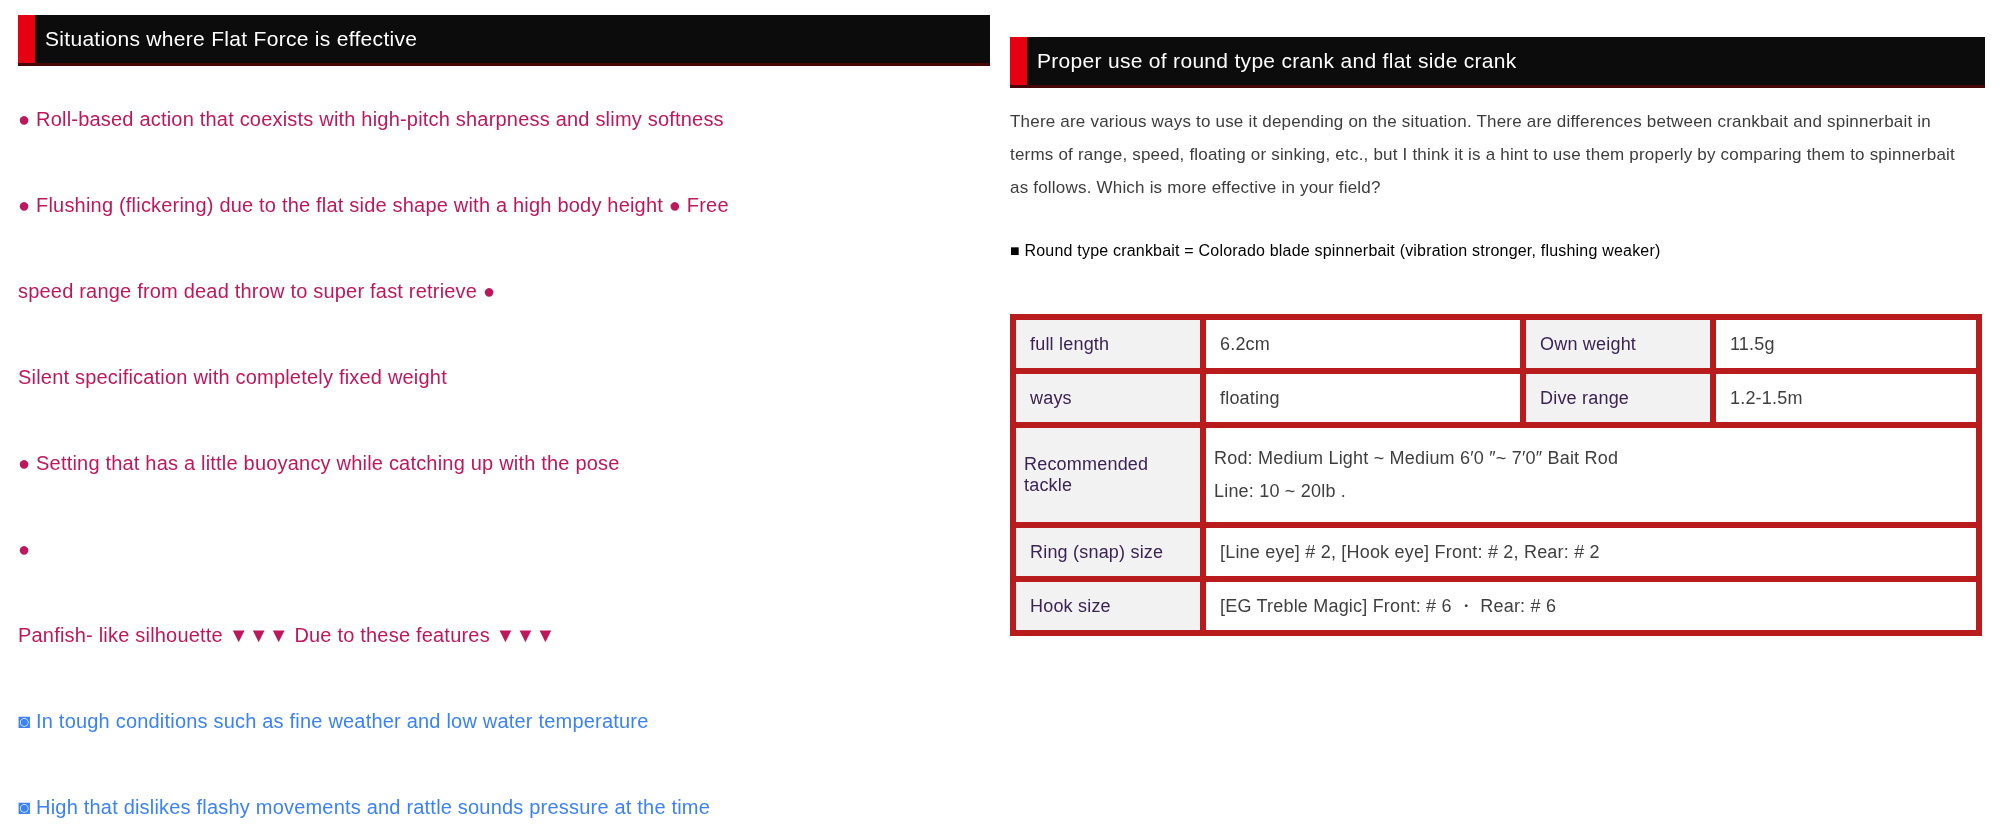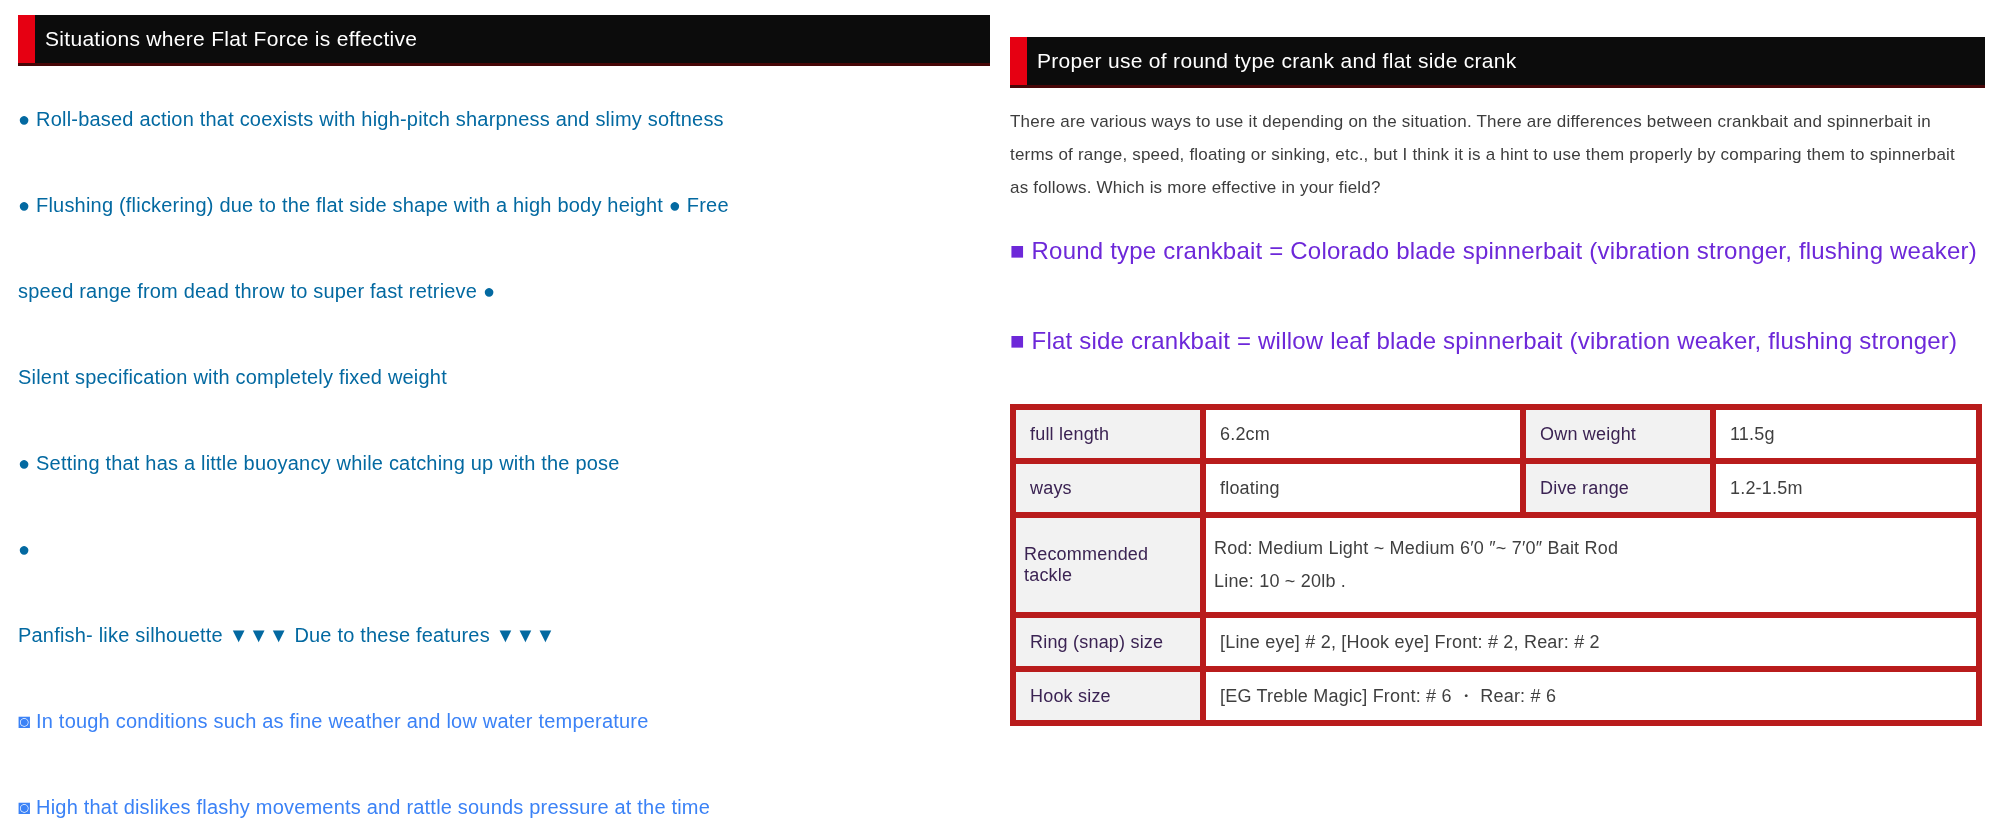--- a/index.html
+++ b/index.html
@@ -16,32 +16,32 @@
     height:48px;background:#0c0c0c;display:flex;align-items:center;
     border-bottom:3px solid #470708;
   }
   .red-block{width:17px;height:48px;background:#e60012;flex:none;}
   .header-title{color:#ffffff;font-size:21px;padding-left:10px;letter-spacing:0.3px;white-space:nowrap;}
 
   
   .left-body{margin-top:0;}
   .line{
     height:66px;display:flex;align-items:center;
-    font-size:20px;color:#0369a1;white-space:nowrap;letter-spacing:0.2px;
+    font-size:20px;color:#be185d;white-space:nowrap;letter-spacing:0.2px;
   }
   .line.purple{color:#3b82f6;}
 
   
   .intro{
     margin:17px 0 0 0;font-size:17px;line-height:33px;color:#3d3d3d;
     max-width:955px;letter-spacing:0.2px;
   }
   .bullet-line{
     height:66px;display:flex;align-items:center;
-    font-size:24px;color:#6d28d9;white-space:nowrap;letter-spacing:0.2px;
+    font-size:16px;color:#000000;white-space:nowrap;letter-spacing:0.2px;
   }
   .bullet-line.first{margin-top:14px;}
 
   
   table.spec{border-collapse:collapse;width:972px;margin-top:30px;table-layout:fixed;}
   table.spec td{
     border:6px solid #b91c1c;font-size:18px;padding:0 14px;
     color:#3f3f3f;vertical-align:middle;letter-spacing:0.2px;
   }
   table.spec td.lab{background:#f2f2f2;color:#3b2353;}
@@ -73,21 +73,20 @@
 
 <div class="panel" id="right-panel">
   <div class="header-bar">
     <span class="red-block"></span>
     <span class="header-title">Proper use of round type crank and flat side crank</span>
   </div>
 
   <p class="intro">There are various ways to use it depending on the situation. There are differences between crankbait and spinnerbait in terms of range, speed, floating or sinking, etc., but I think it is a hint to use them properly by comparing them to spinnerbait as follows. Which is more effective in your field?</p>
 
   <p class="bullet-line first">■ Round type crankbait = Colorado blade spinnerbait (vibration stronger, flushing weaker)</p>
-  <p class="bullet-line">■ Flat side crankbait = willow leaf blade spinnerbait (vibration weaker, flushing stronger)</p>
 
   <table class="spec">
     <colgroup>
       <col style="width:190px">
         <col style="width:320px">
         <col style="width:190px">
         <col>
     </colgroup>
     <tbody>
       <tr class="r-short">

